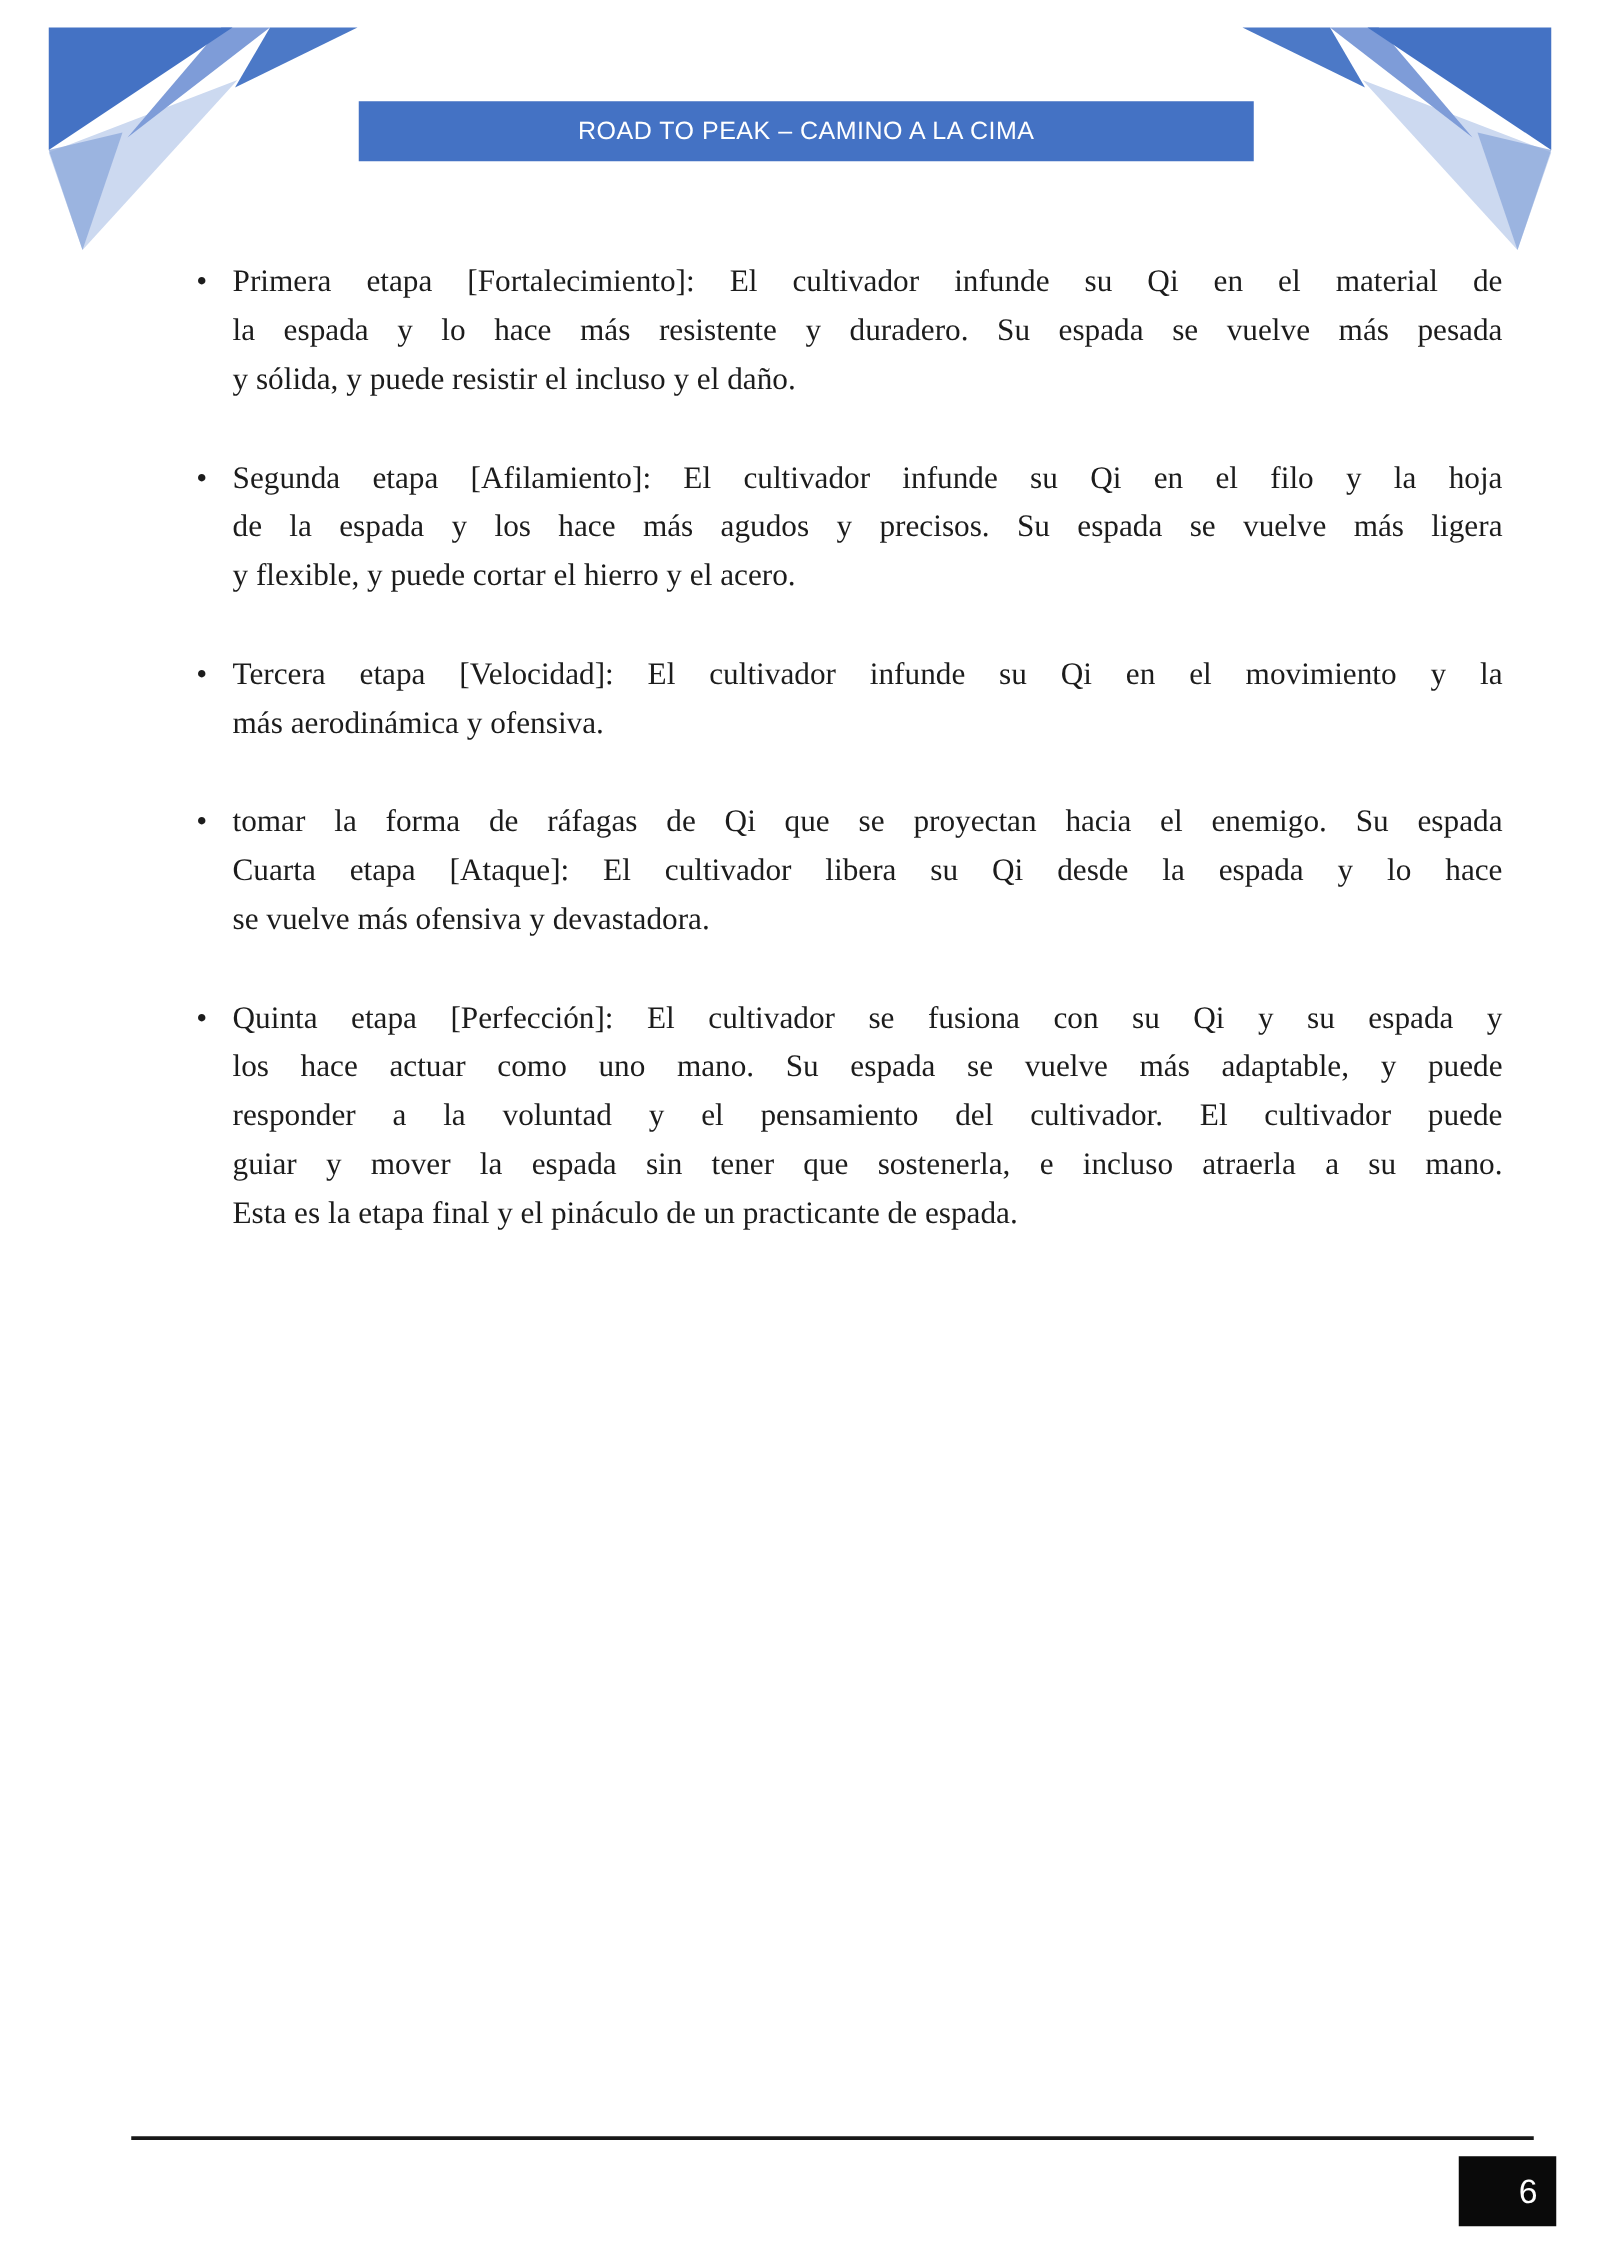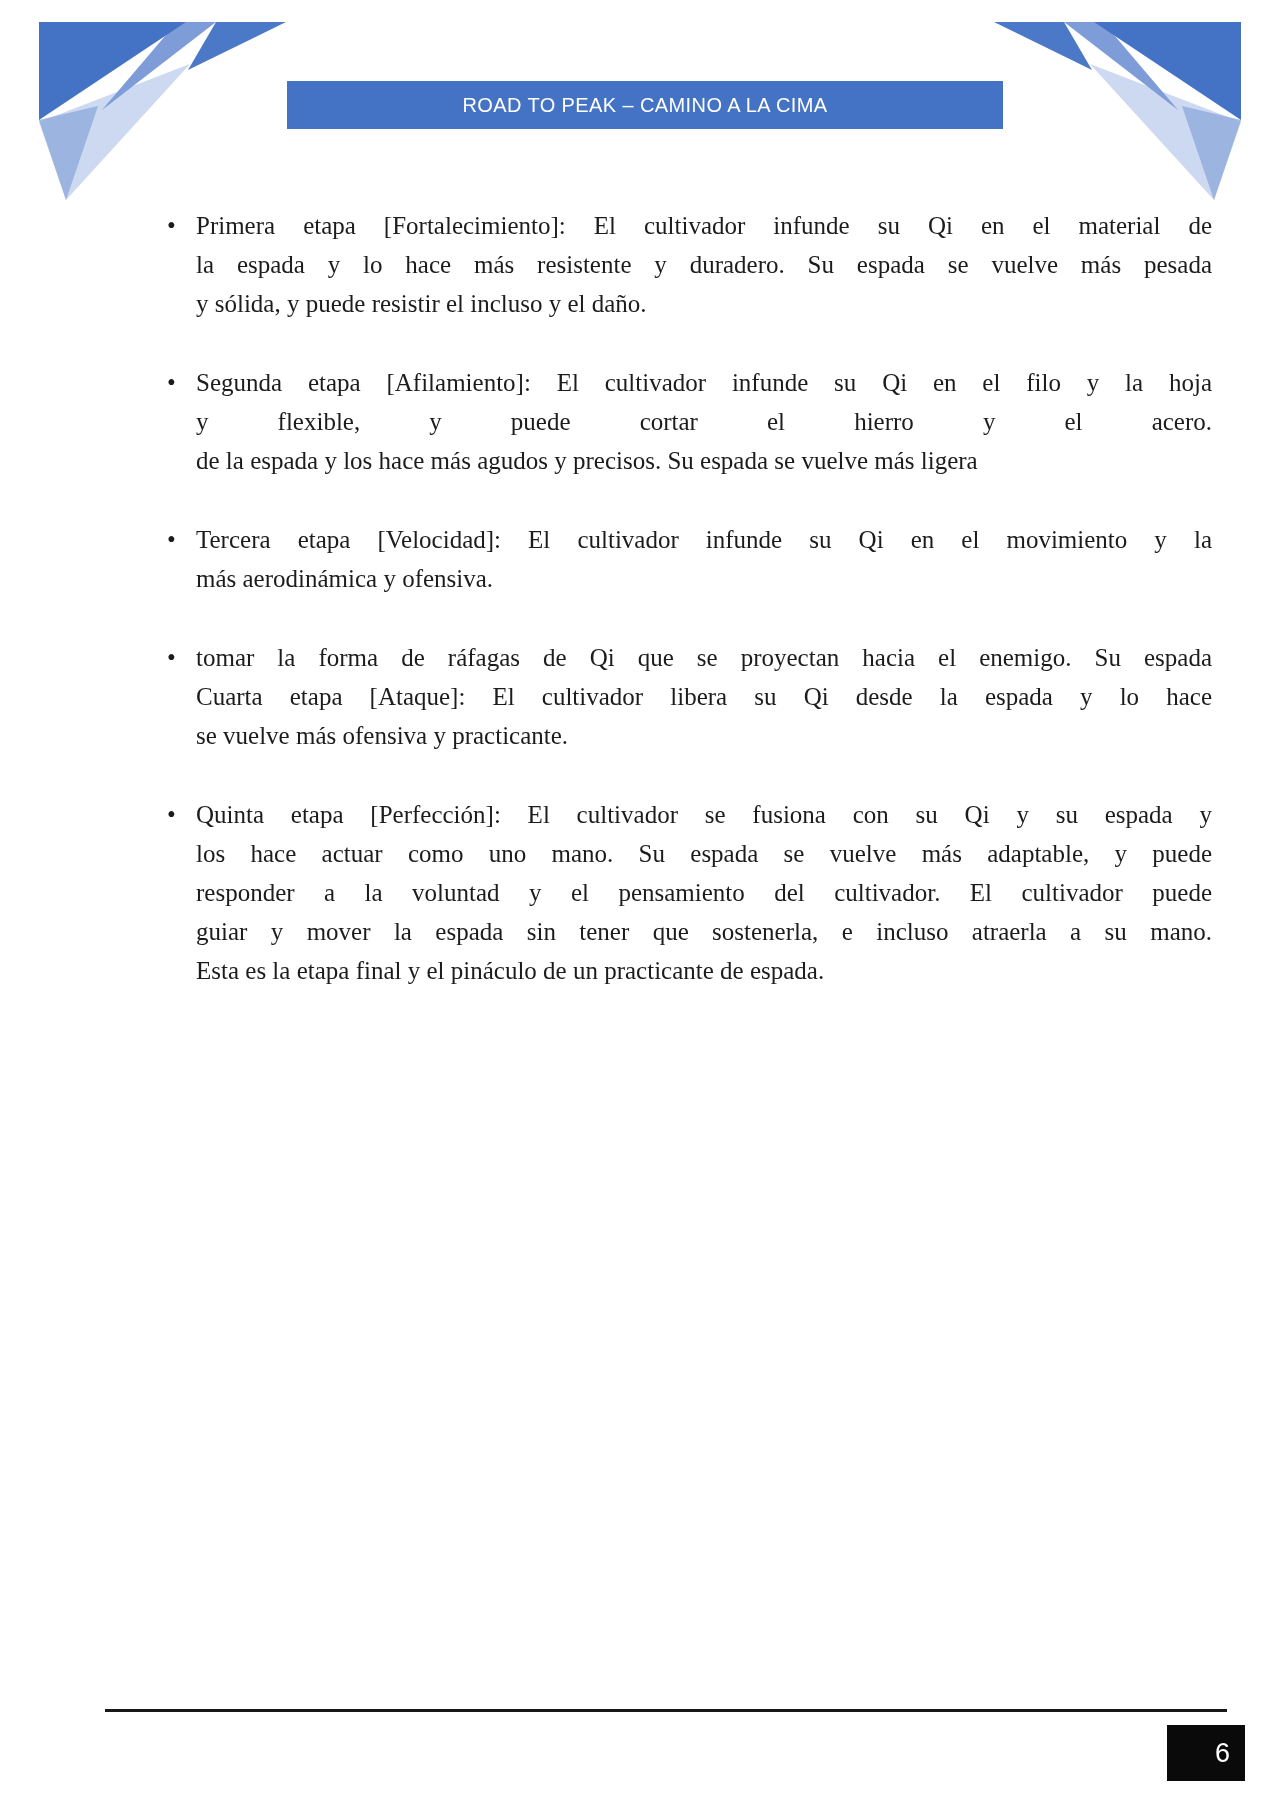--- a/index.html
+++ b/index.html
@@ -38,21 +38,21 @@
     font-family: "Liberation Sans", sans-serif;
     font-size: 20px;
     letter-spacing: 0.4px;
     color: #ffffff;
     white-space: nowrap;
   }
 
   
   ul.bullets {
     position: absolute;
-    left: 196px;
+    left: 186px;
     top: 206px;
     width: 1016px;
     margin: 0;
     padding: 0;
     list-style: none;
     color: #1c1c1c;
   }
   ul.bullets li {
     position: relative;
     margin: 0 0 40px 0;
@@ -132,31 +132,31 @@
   </div>
 
   <ul class="bullets">
     <li>
       <div class="ln">Primera etapa [Fortalecimiento]: El cultivador infunde su Qi en el material de</div>
       <div class="ln">la espada y lo hace más resistente y duradero. Su espada se vuelve más pesada</div>
       <div class="ln">y sólida, y puede resistir el incluso y el daño.</div>
     </li>
     <li>
       <div class="ln">Segunda etapa [Afilamiento]: El cultivador infunde su Qi en el filo y la hoja</div>
+      <div class="ln">de la espada y los hace más agudos y precisos. Su espada se vuelve más ligera</div>
       <div class="ln">y flexible, y puede cortar el hierro y el acero.</div>
-      <div class="ln">de la espada y los hace más agudos y precisos. Su espada se vuelve más ligera</div>
     </li>
     <li>
       <div class="ln">Tercera etapa [Velocidad]: El cultivador infunde su Qi en el movimiento y la</div>
       <div class="ln">más aerodinámica y ofensiva.</div>
     </li>
     <li>
       <div class="ln">tomar la forma de ráfagas de Qi que se proyectan hacia el enemigo. Su espada</div>
       <div class="ln">Cuarta etapa [Ataque]: El cultivador libera su Qi desde la espada y lo hace</div>
-      <div class="ln">se vuelve más ofensiva y practicante.</div>
+      <div class="ln">se vuelve más ofensiva y devastadora.</div>
     </li>
     <li>
       <div class="ln">Quinta etapa [Perfección]: El cultivador se fusiona con su Qi y su espada y</div>
       <div class="ln">los hace actuar como uno mano. Su espada se vuelve más adaptable, y puede</div>
       <div class="ln">responder a la voluntad y el pensamiento del cultivador. El cultivador puede</div>
       <div class="ln">guiar y mover la espada sin tener que sostenerla, e incluso atraerla a su mano.</div>
       <div class="ln">Esta es la etapa final y el pináculo de un practicante de espada.</div>
     </li>
   </ul>
 

